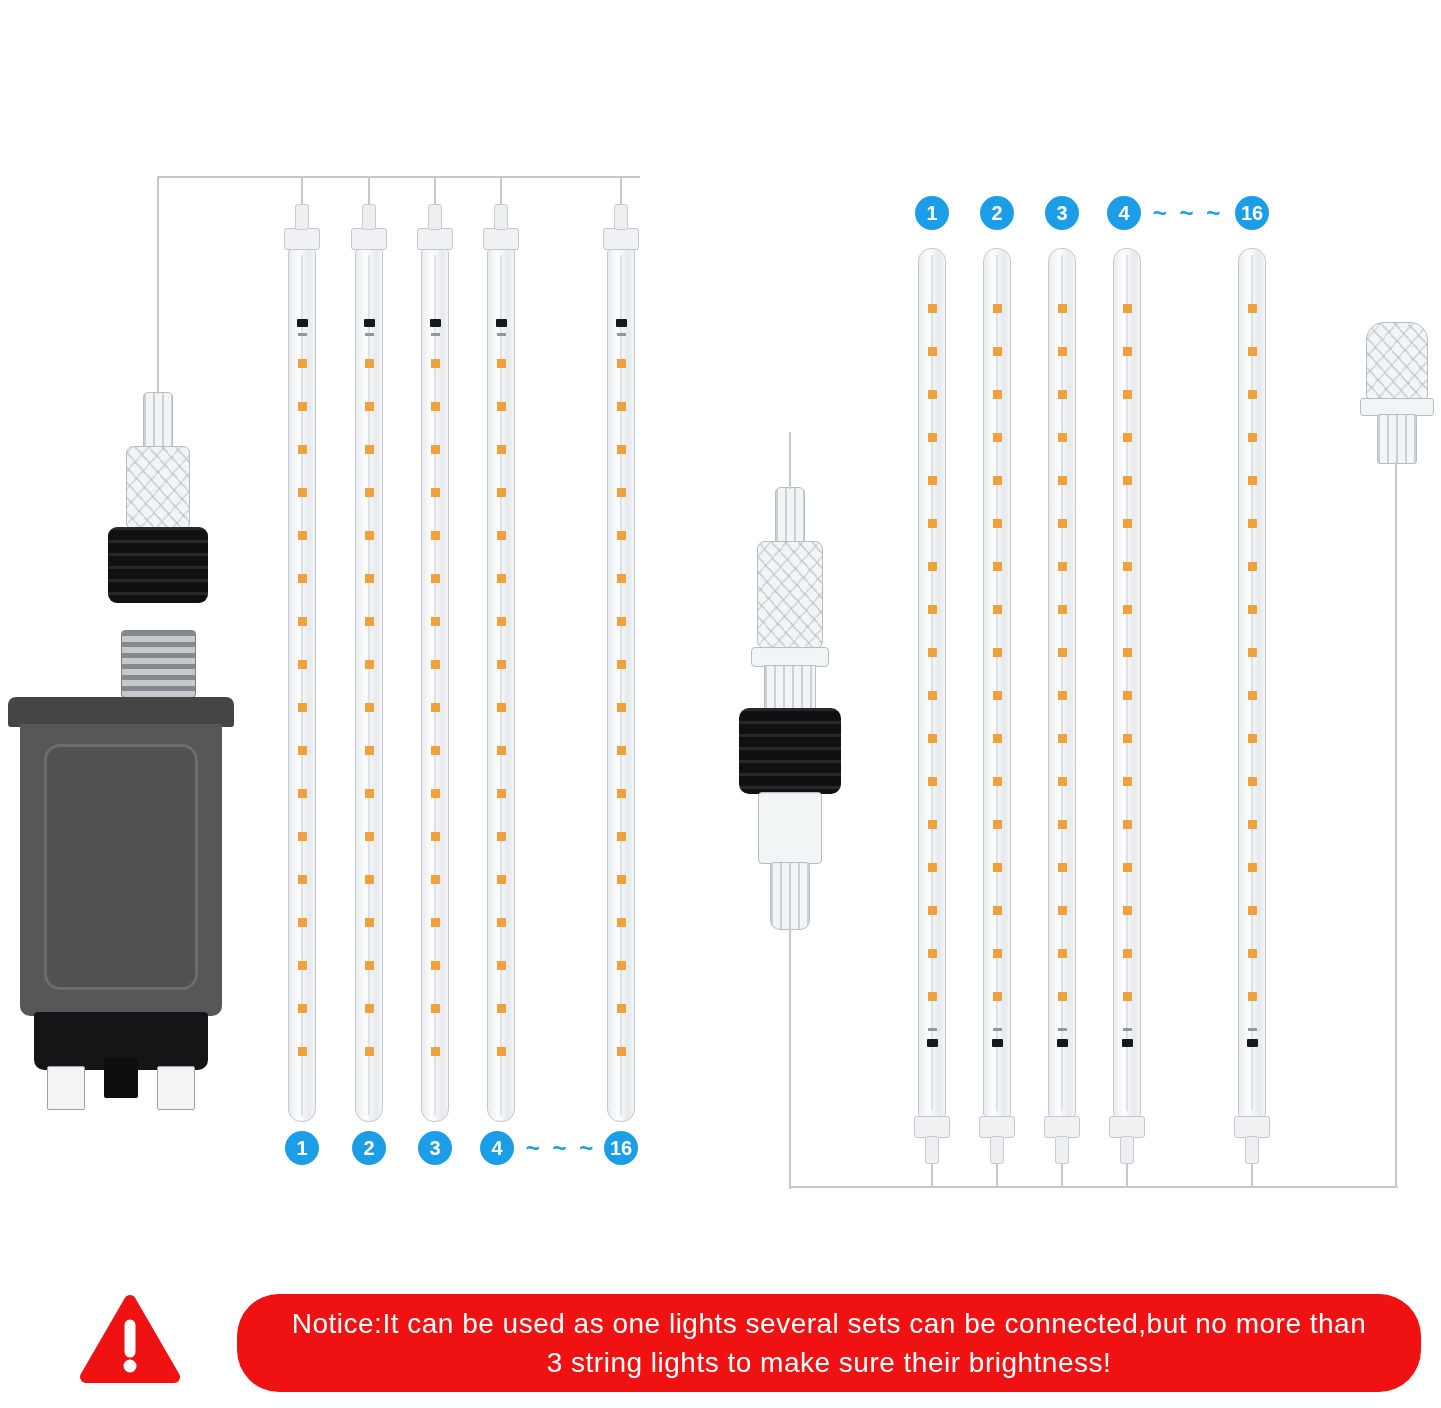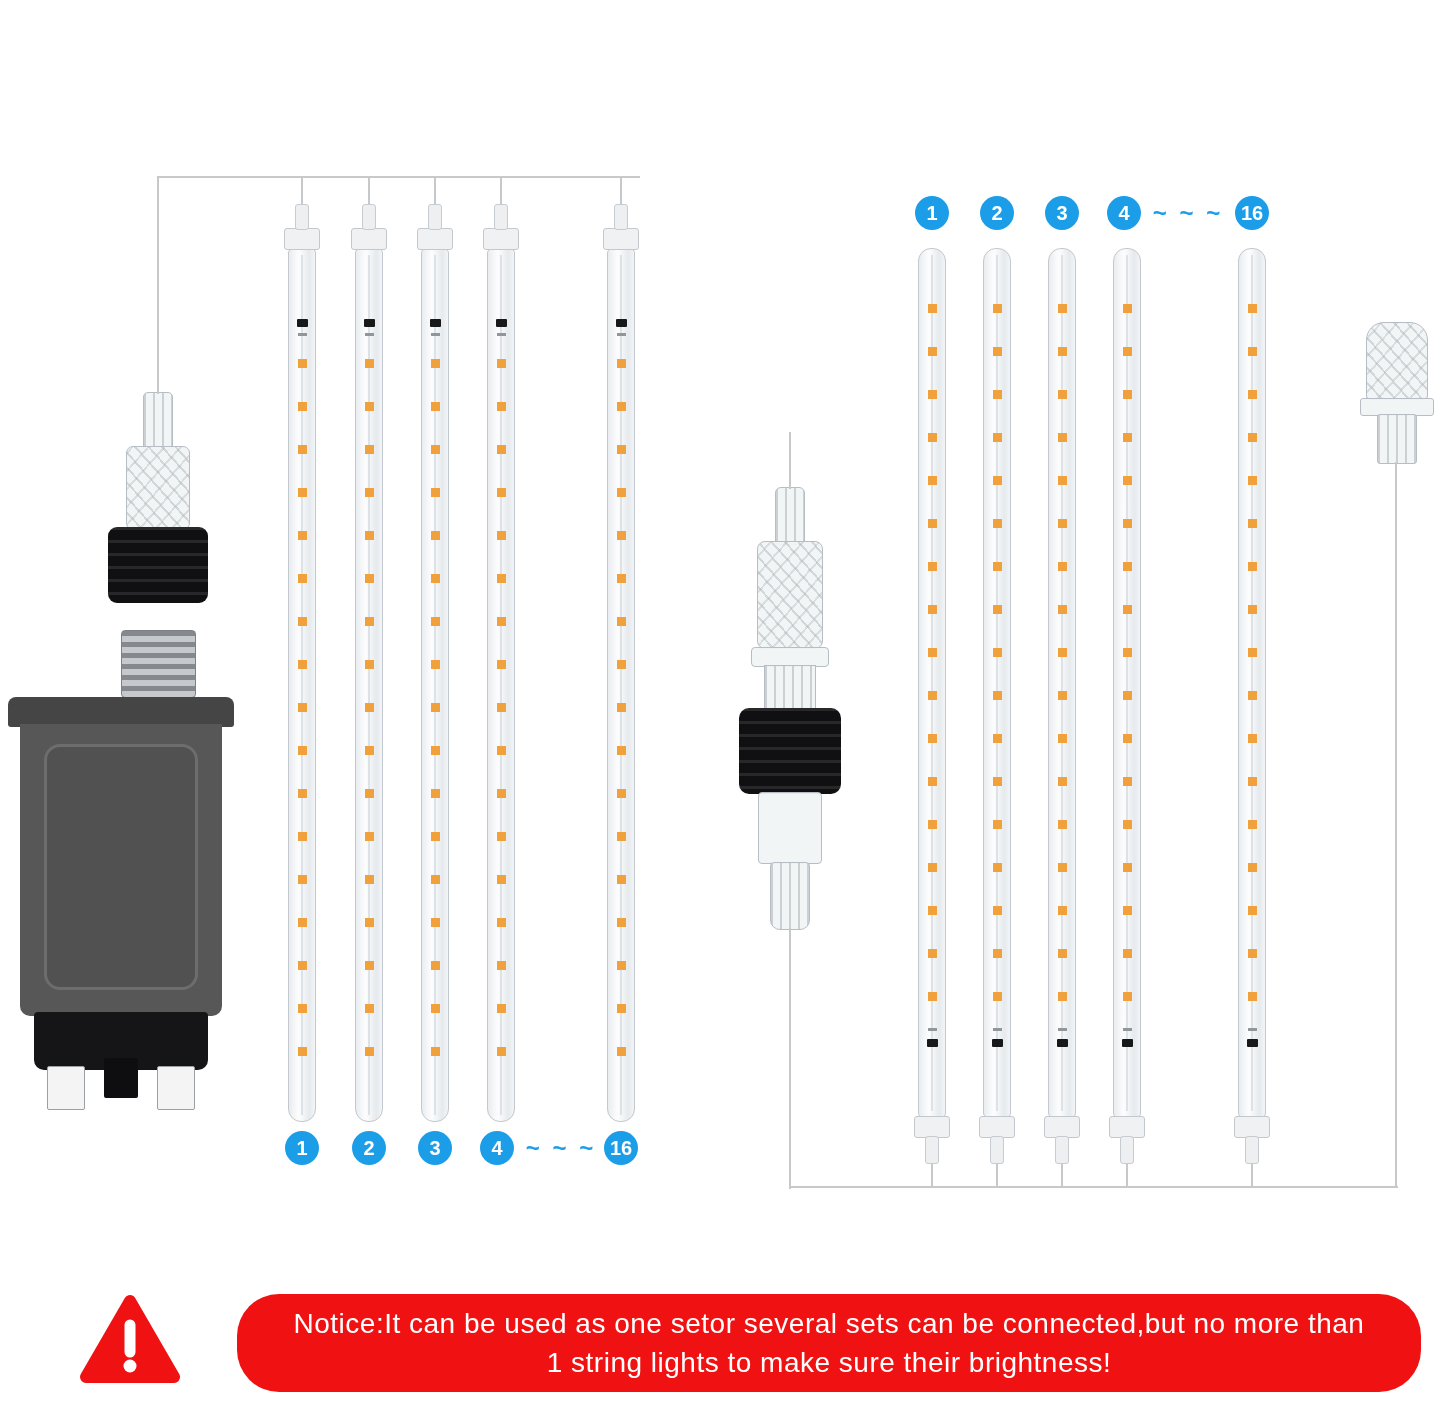--- a/index.html
+++ b/index.html
@@ -107,22 +107,22 @@
   <div class="clearpart hatch" id="rc-cap"></div>
   <div class="clearpart" id="rc-flange"></div>
   <div class="clearpart vstripes" id="rc-stem"></div>
 
   <svg class="warn" viewBox="0 0 100 100">
     <path class="tri" d="M50 12 L94 88 L6 88 Z"></path>
     <line class="ex" x1="50" y1="36" x2="50" y2="63"></line>
     <circle class="dot" cx="50" cy="77" r="6.5"></circle>
   </svg>
   <div class="notice-box">
-    <div>Notice:It can be used as one setor several sets can be connected,but no more than</div>
-    <div>1 string lights to make sure their brightness!</div>
+    <div>Notice:It can be used as one lights several sets can be connected,but no more than</div>
+    <div>3 string lights to make sure their brightness!</div>
   </div>
 <div class="wire" style="left: 158px; top: 176px; width: 482px; height: 2px;"></div>
     <div class="wire" style="left: 157px; top: 176px; width: 2px; height: 218px;"></div>
     <div class="wire" style="left: 789px; top: 432px; width: 2px; height: 57px;"></div>
     <div class="wire" style="left: 789px; top: 928px; width: 2px; height: 261px;"></div>
     <div class="wire" style="left: 789px; top: 1186px; width: 609px; height: 2px;"></div>
     <div class="wire" style="left: 1395px; top: 462px; width: 2px; height: 726px;"></div>
     <div class="wire" style="left: 301px; top: 176px; width: 2px; height: 30px;"></div>
     <div class="wire" style="left: 368px; top: 176px; width: 2px; height: 30px;"></div>
     <div class="wire" style="left: 434px; top: 176px; width: 2px; height: 30px;"></div>

